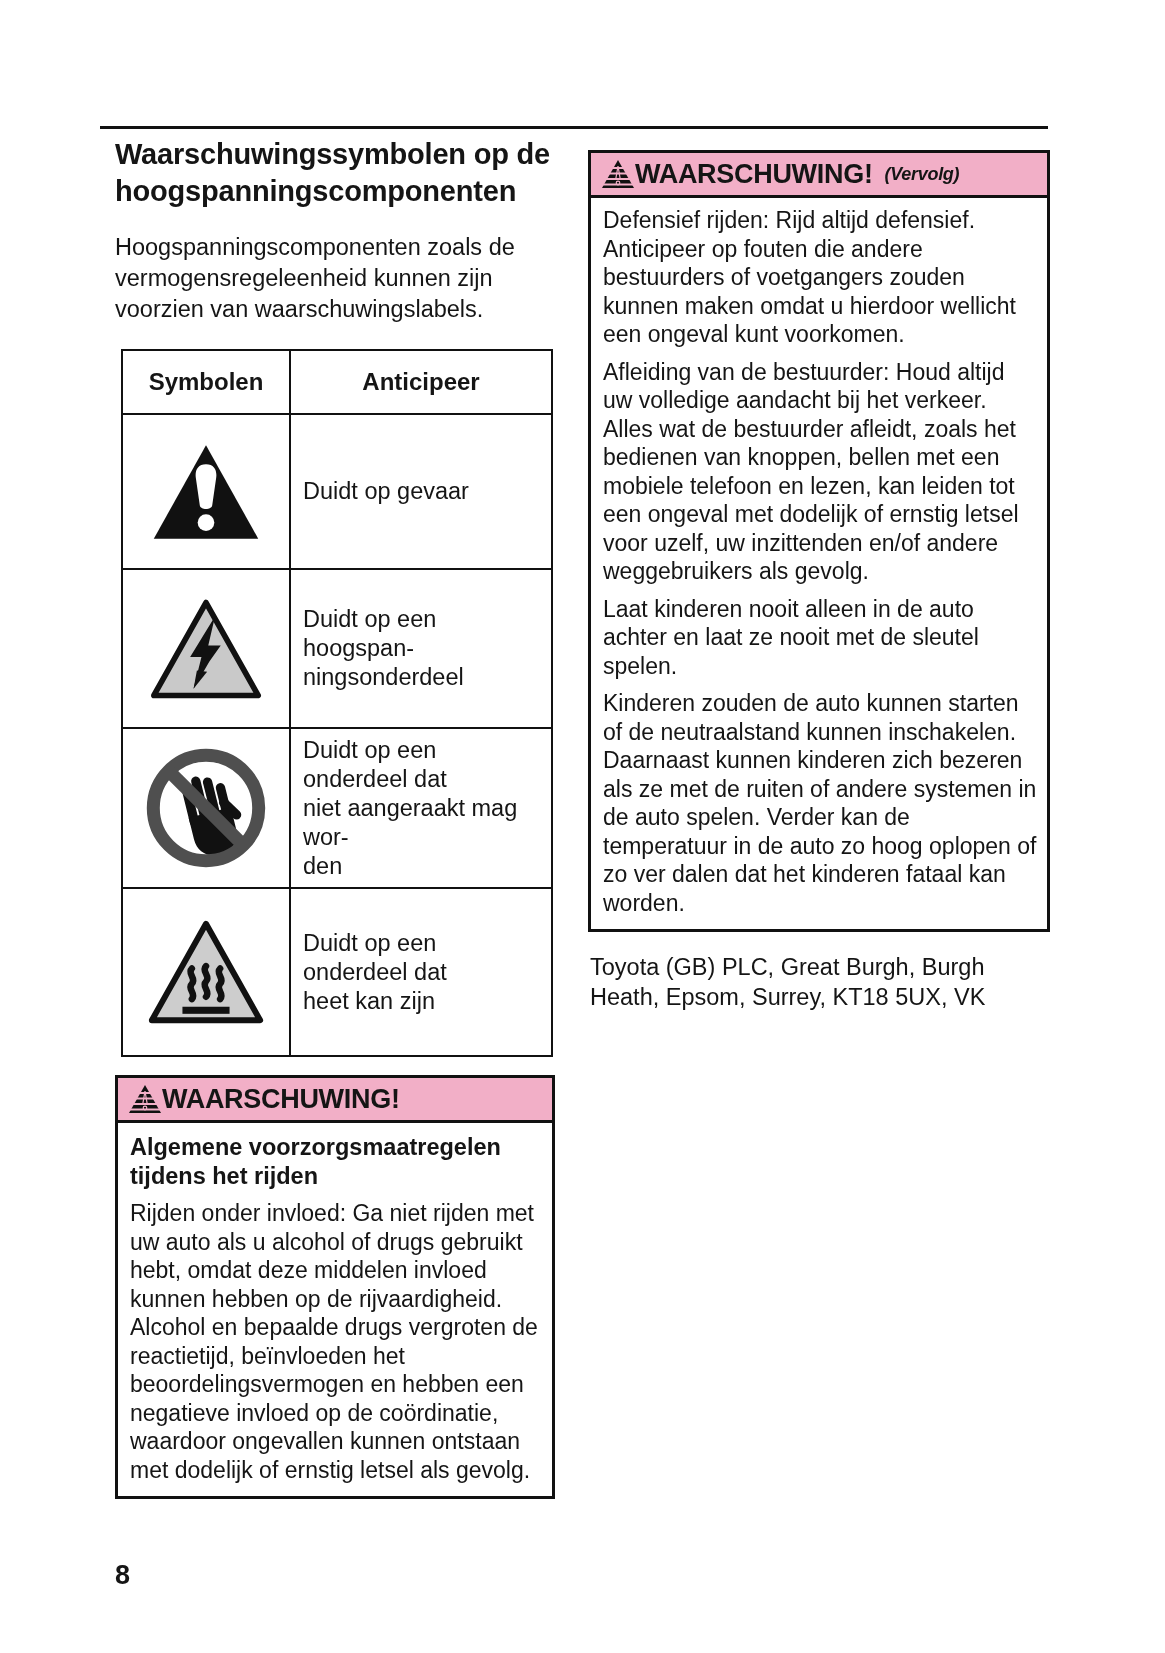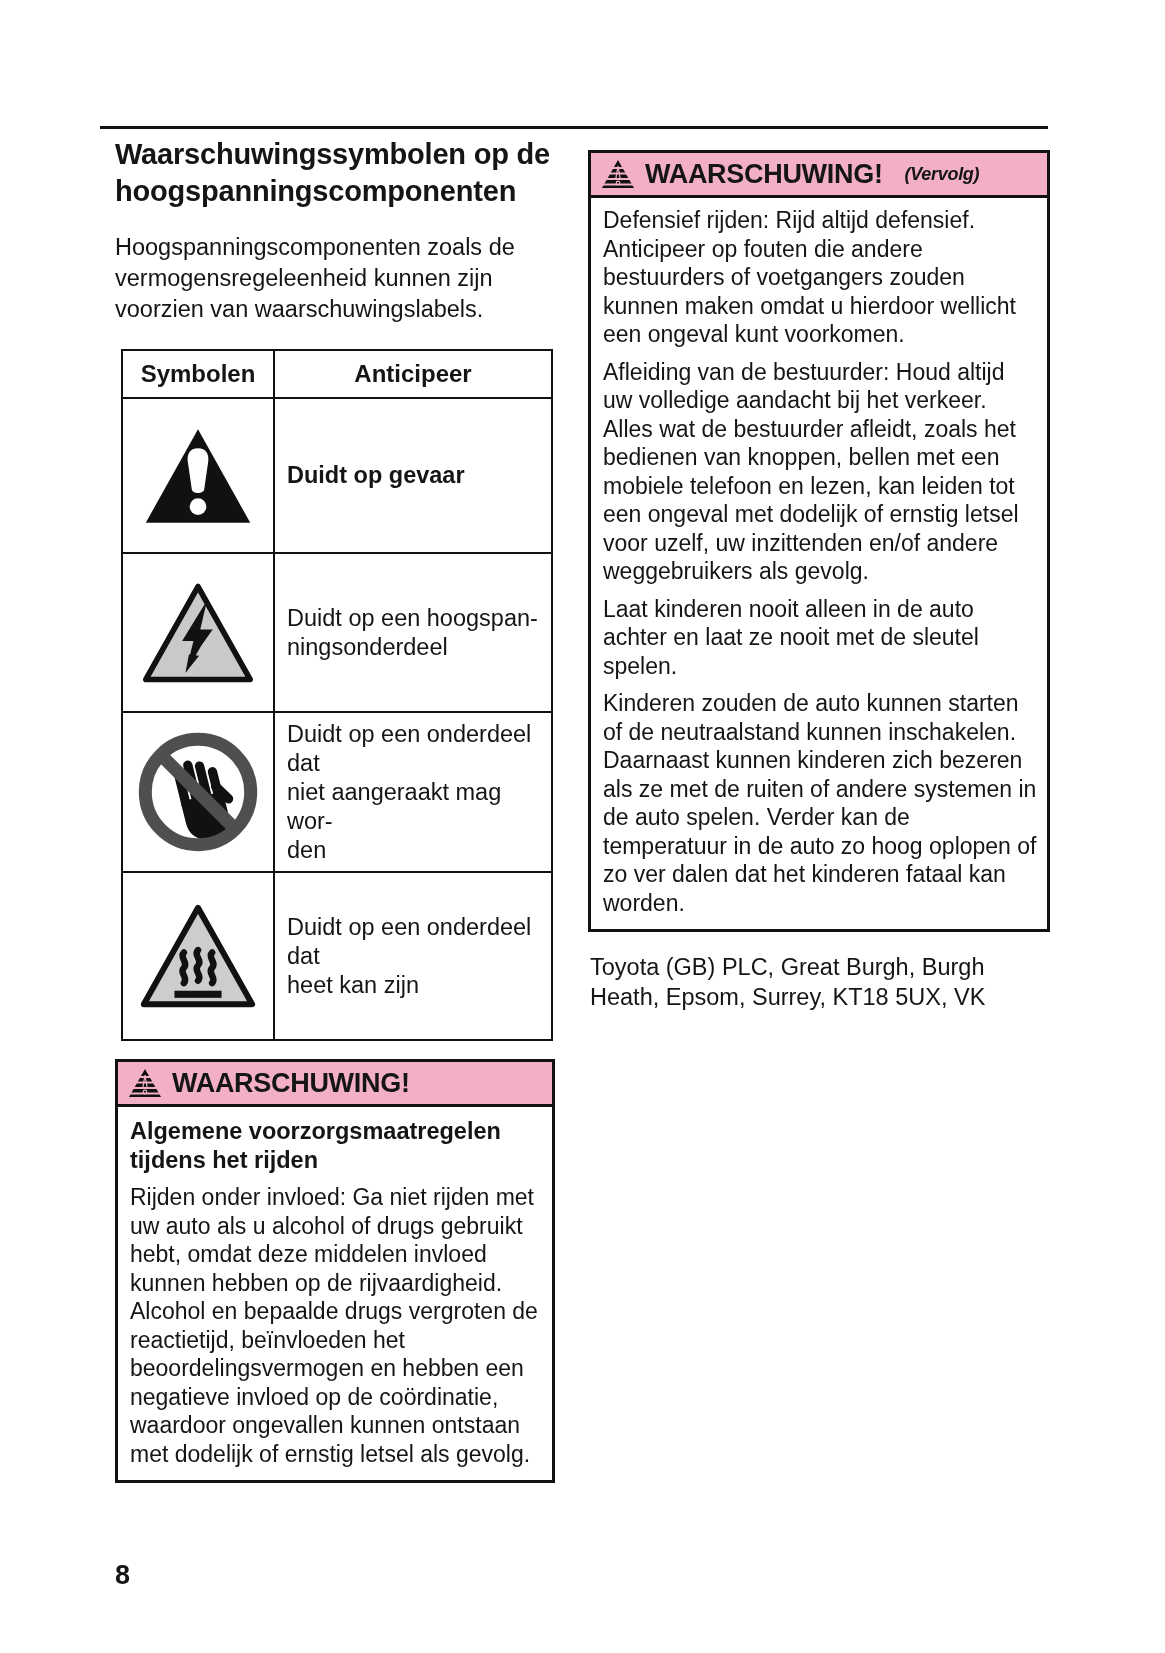--- a/index.html
+++ b/index.html
@@ -22,33 +22,33 @@
     font-size:23.5px;line-height:31px;margin:0 0 24px 0;
   }
 
   
   table.sym{
     border-collapse:collapse;width:432px;margin:8px 0 0 6px;
     table-layout:fixed;
   }
   table.sym th, table.sym td{border:2.5px solid #111;}
   table.sym th{
-    font-size:24px;font-weight:bold;text-align:center;height:38px;padding:4px;
+    font-size:24px;font-weight:bold;text-align:center;height:38px;padding:12px;
   }
   td.symcell{width:142px;text-align:center;vertical-align:middle;padding:0;}
   td.meancell{
     font-size:23.5px;line-height:29px;vertical-align:middle;
     padding:6px 6px 6px 12px;white-space:pre-line;
   }
 
   
   .warnbox{border:3px solid #111;background:#fff;}
   .warnbox .warnhead{
     background:#F2AFC7;border-bottom:3px solid #111;
-    display:flex;align-items:center;gap:10px;
+    display:flex;align-items:center;
     padding:4px 10px;height:34px;
   }
   .warnhead .warntitle{font-size:27px;font-weight:bold;letter-spacing:-0.3px;}
   .warnhead .warncont{font-size:18px;font-weight:bold;font-style:italic;letter-spacing:-0.3px;margin-left:12px;}
   .warnbody{padding:8px 10px 12px 12px;}
   .warnbody h3{
     font-size:23.5px;font-weight:bold;line-height:29px;margin:2px 0 8px 0;
   }
   .warnbody p{
     font-size:23px;line-height:28.5px;margin:0 0 9px 0;
@@ -75,21 +75,21 @@
 
   <p class="body">Hoogspanningscomponenten zoals de vermogensregeleenheid kunnen zijn voorzien van waarschuwingslabels.</p>
 
   <table class="sym">
     <tbody>
         <tr>
       <th style="width:142px;">Symbolen</th>
       <th>Anticipeer</th>
     </tr>
 
-    <tr style="height:155px;font-weight:bold;">
+    <tr style="height:155px;">
       <td class="symcell">
         <svg width="112" height="100" viewBox="0 0 100 90">
           <polygon points="50,3 97,87 3,87" fill="#111"></polygon>
           <path d="M50,20 c-7.5,0 -10,5.5 -9.2,12 l3.6,25 c0.6,4.5 10.6,4.5 11.2,0 l3.6,-25 c0.8,-6.5 -1.7,-12 -9.2,-12 z" fill="#fff"></path>
           <circle cx="50" cy="72.5" r="7.5" fill="#fff"></circle>
         </svg>
       </td>
       <td class="meancell">Duidt op gevaar</td>
     </tr>
 

